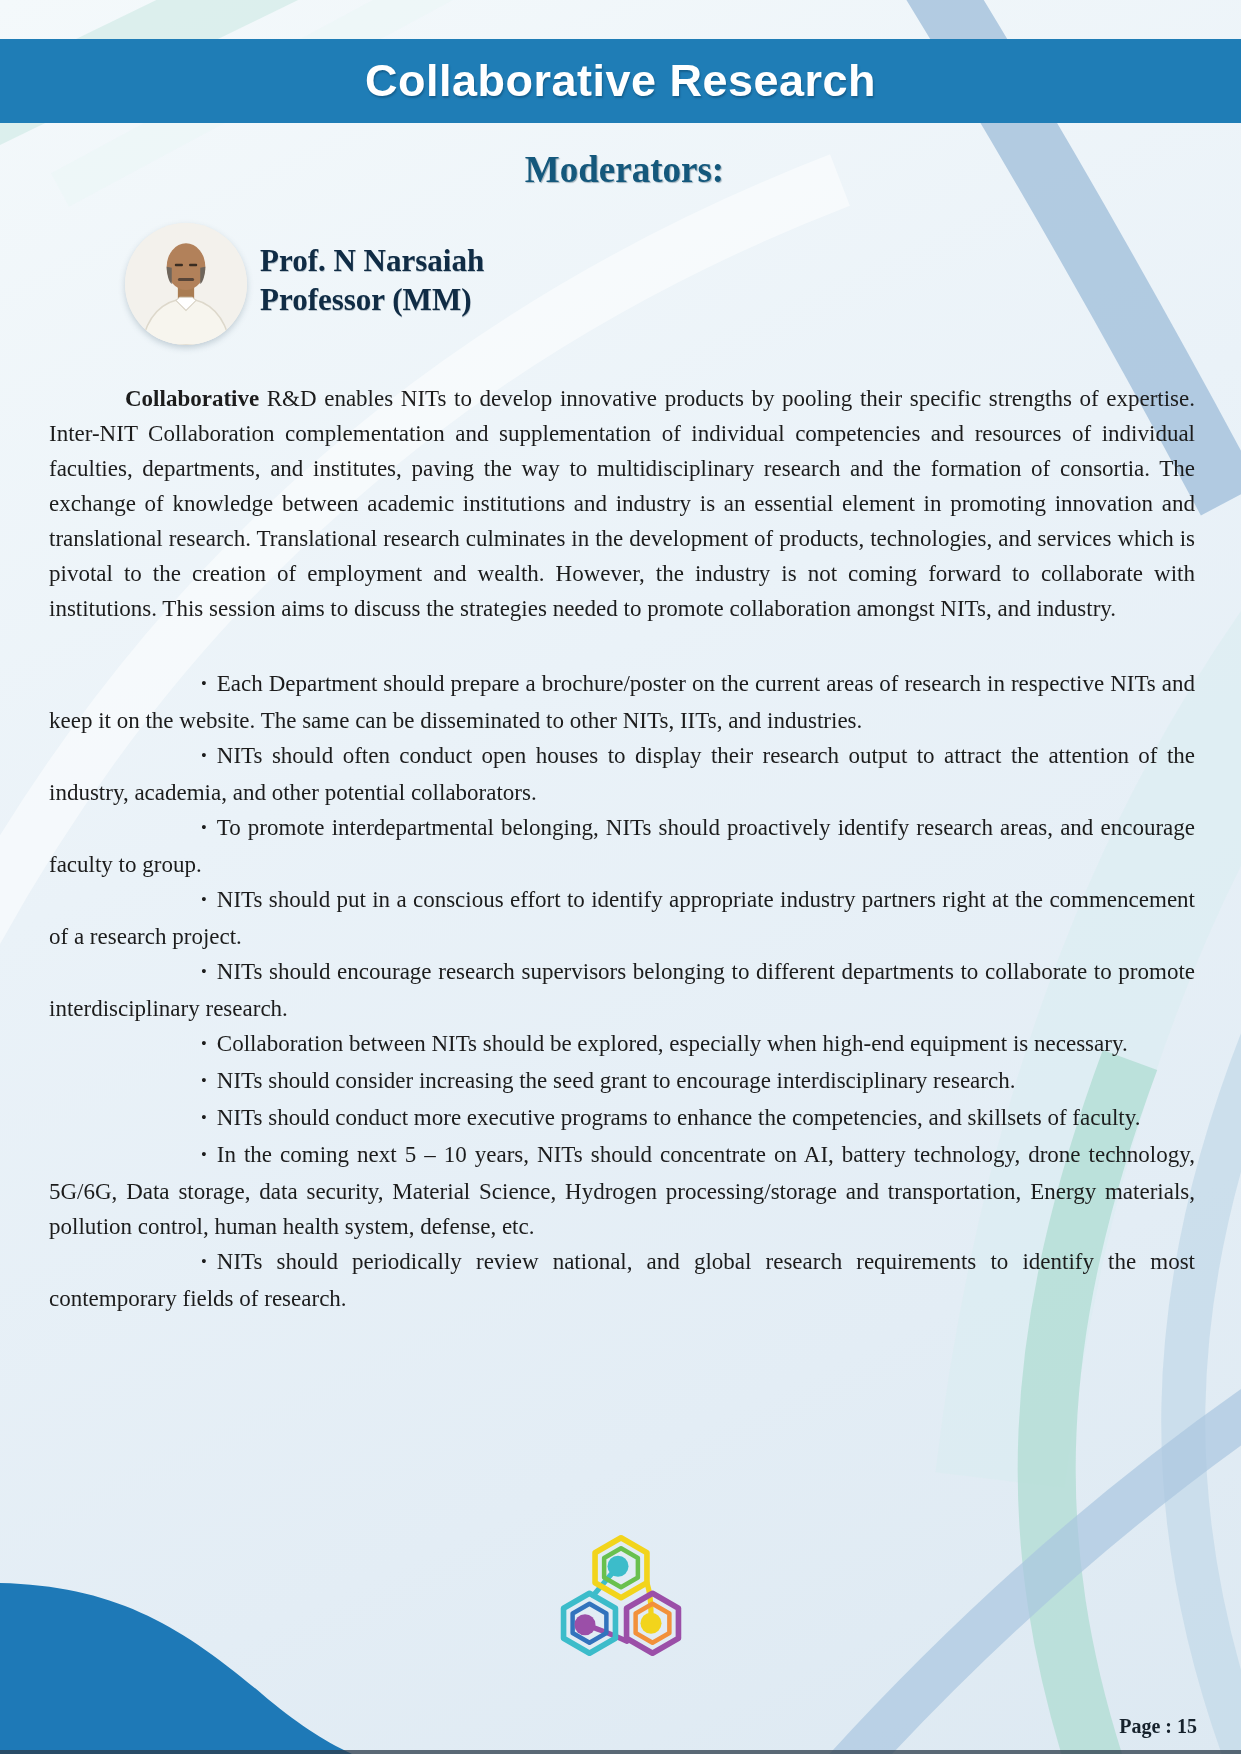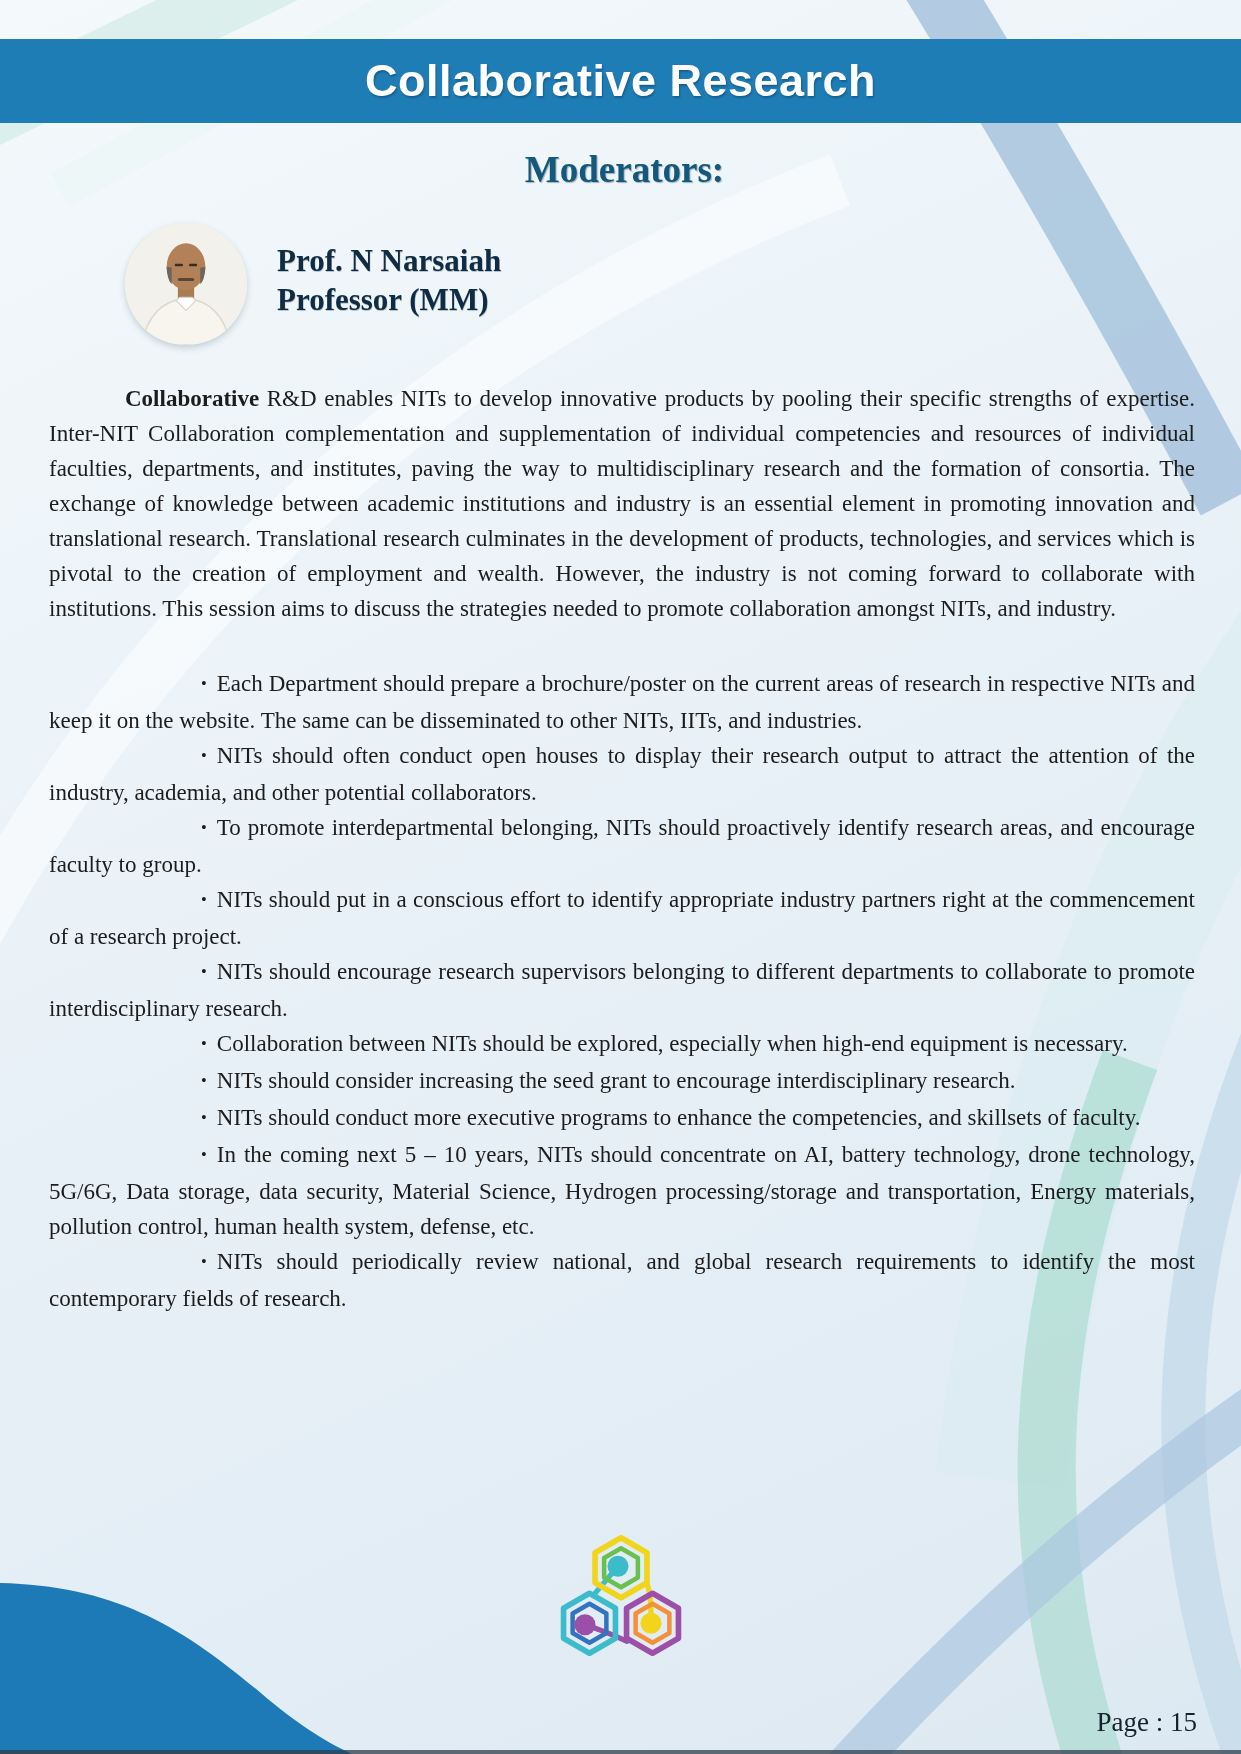--- a/index.html
+++ b/index.html
@@ -30,21 +30,21 @@
 
   
   .moderators-heading{
     position:absolute;left:0;top:144px;width:100%;
     margin:4px;text-align:center;
     font-size:37px;font-weight:bold;color:#14587c;
     text-shadow:1px 1px 1px rgba(10,45,70,.35);
   }
 
   
-  .mod{position:absolute;display:flex;align-items:flex-start;gap:17px;}
+  .mod{position:absolute;display:flex;align-items:flex-start;}
   .mod-left{left:125px;top:223px;}
   .mod-right{left:642px;top:224px;}
   .photo{
     width:122px;height:122px;border-radius:50%;overflow:hidden;flex:0 0 auto;
     box-shadow:0 3px 6px rgba(60,90,110,.25);
     background:#f2f0ec;
   }
   .photo svg{display:block;width:122px;height:122px;}
   .mod-text{margin-left:13px;padding-top:18px;}
   .mod-name,.mod-title{
@@ -69,21 +69,21 @@
     transform:translateY(-2px);
   }
 
   
   .logo{position:absolute;left:546px;top:1521px;width:150px;height:152px;}
   .logo svg{width:150px;height:152px;display:block;}
 
   
   .pageno{
     position:absolute;right:44px;bottom:16px;
-    font-size:27px;font-weight:normal;color:#16222c;
+    font-size:20px;font-weight:bold;color:#16222c;
   }
 </style>
 </head>
 <body>
 
 <div class="page">
 
   <svg class="decor" width="1241" height="1754" viewBox="0 0 1241 1754">
     <path d="M -40,130 L 330,-50" stroke="#d7edea" stroke-width="62" fill="none" opacity="0.85"></path>
     <path d="M 60,190 L 580,-90" stroke="#ecf6f7" stroke-width="38" fill="none" opacity="0.8"></path>

